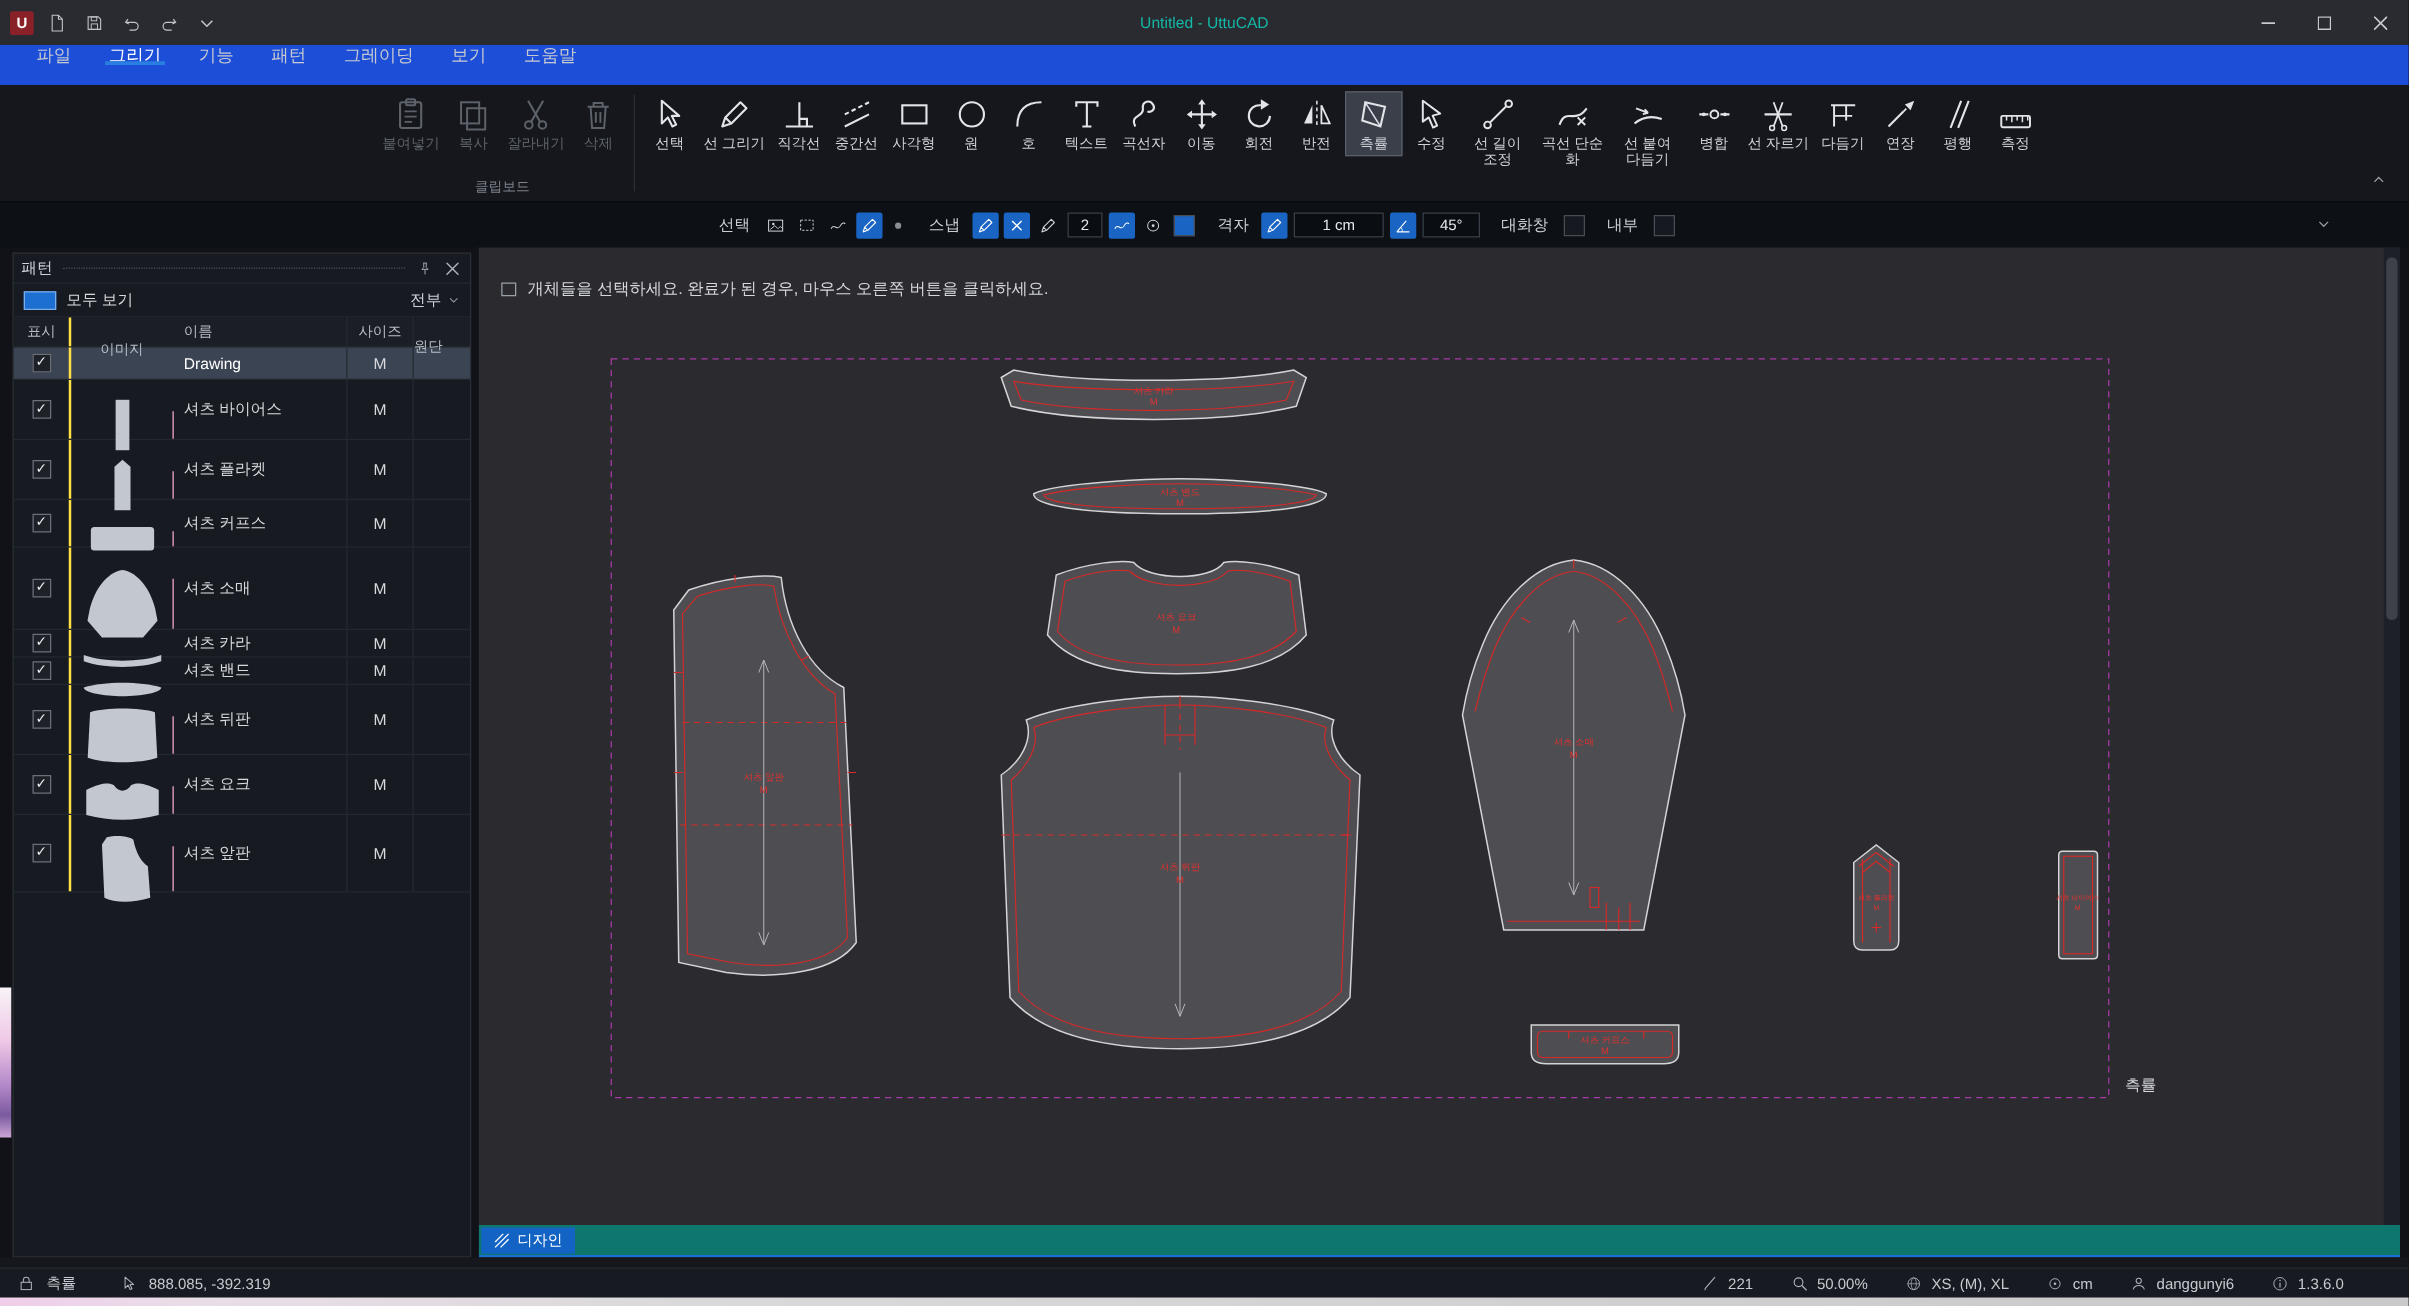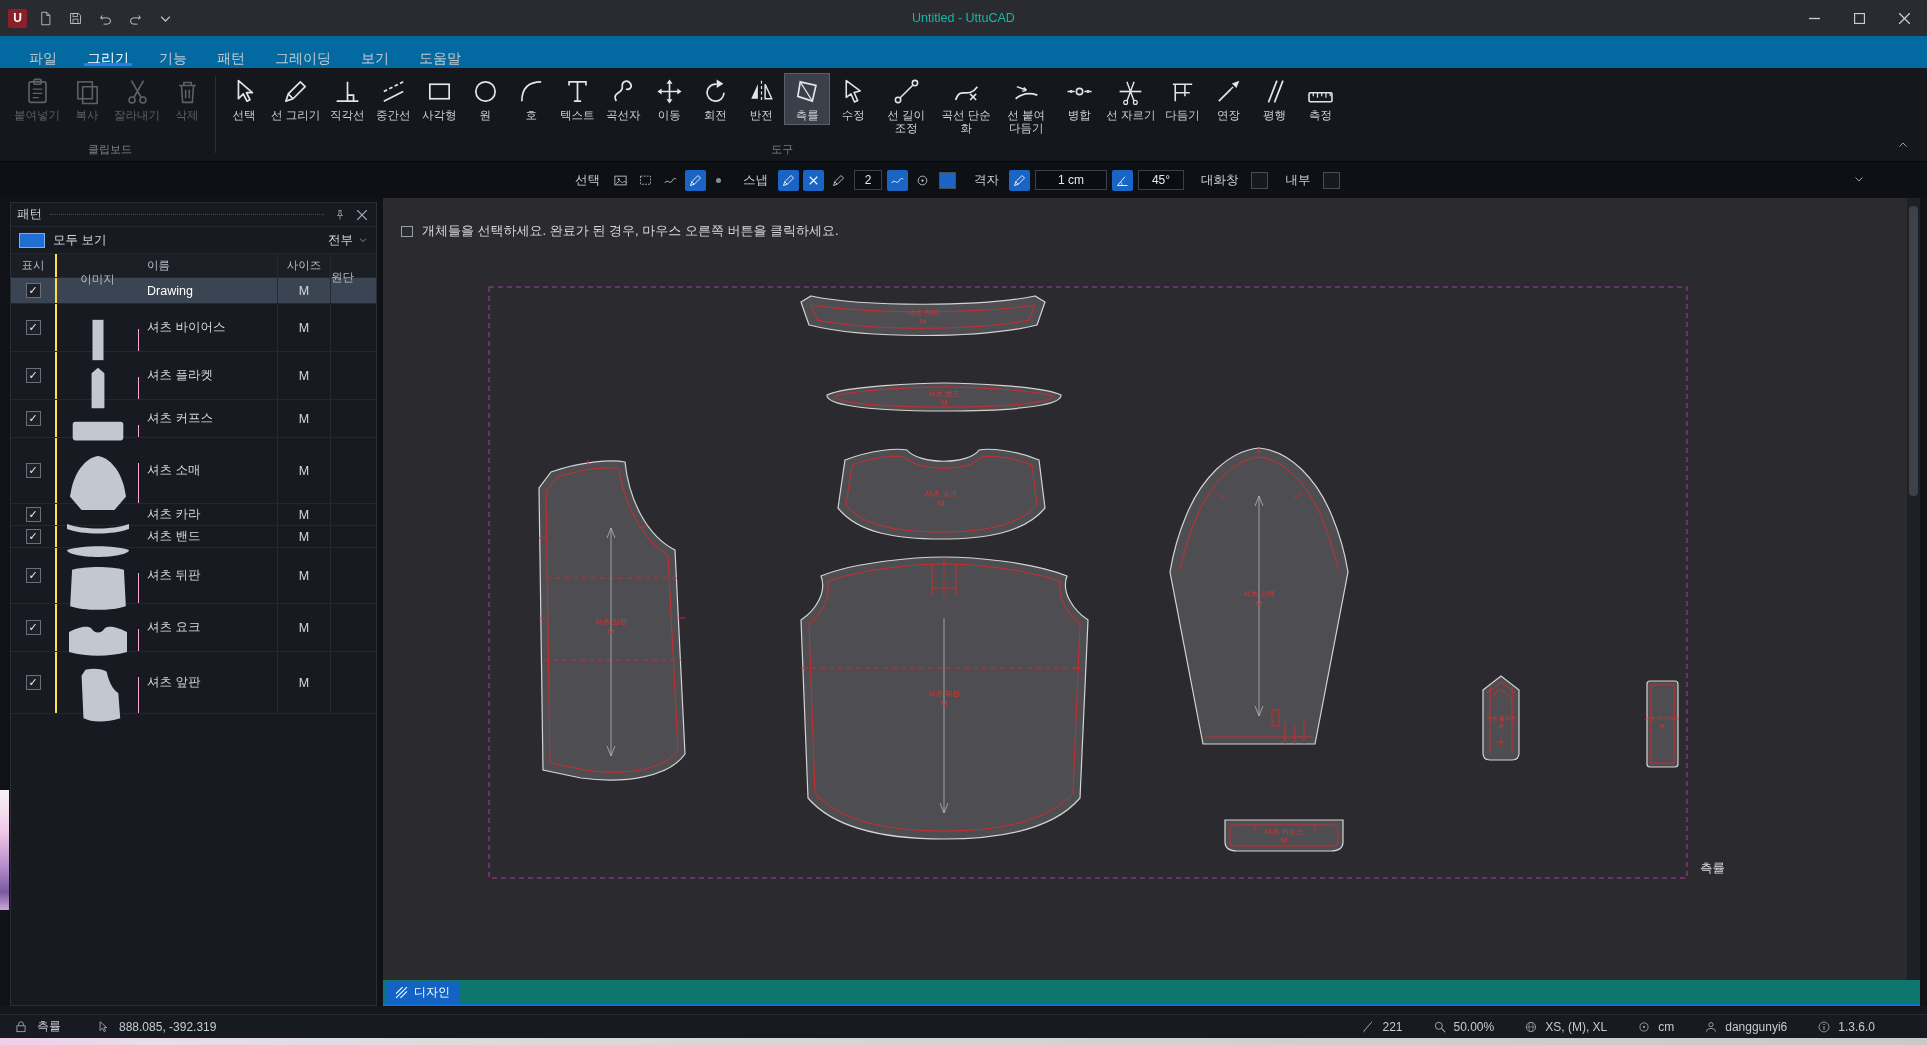--- a/index.html
+++ b/index.html
@@ -14,29 +14,29 @@
   .logo { width:19px; height:19px; background:#8a2028; color:#fff; font-weight:bold; font-size:12px;
     display:flex; align-items:center; justify-content:center; border-radius:2px; }
   .tb-btn { width:24px; height:24px; display:flex; align-items:center; justify-content:center; color:#c2c5cb; cursor:default; }
   .tb-btn svg { width:15px; height:15px; }
   .tb-title { position:absolute; left:0; right:0; text-align:center; font-size:12.5px; color:#14b8a6; }
   .tb-right { margin-left:auto; display:flex; z-index:2; }
   .wbtn { width:45px; height:36px; display:flex; align-items:center; justify-content:center; color:#c9cbd1; }
   .wbtn svg { width:11px; height:11px; }
 
   
-  .menubar { position:absolute; top:36px; left:0; right:0; height:32px; background:#0369a1;
-    display:flex; align-items:flex-end; padding-left:14px; }
+  .menubar { position:absolute; top:36px; left:0; right:0; height:32px; background:#1d4ed8;
+    display:flex; align-items:flex-start; padding-left:14px; }
   .menu-item { padding:0 15px; display:flex; align-items:center; color:#c6c9cf; font-size:14px; position:relative; }
   .menu-item.active { color:#ffffff; }
   .menu-item.active::after { content:""; position:absolute; left:12px; right:12px; bottom:2px; height:3px; background:#2a7de1; }
 
   
   .ribbon { position:absolute; top:68px; left:0; right:0; height:94px; background:#15171d;
-    border-bottom:1px solid #05070a; display:flex; padding-left:10px; }
+    border-bottom:1px solid #05070a; display:flex; padding-left:10px;justify-content:center; }
   .rgroup { display:flex; flex-direction:column; }
   .rgroup-items { display:flex; flex:1; align-items:flex-start; padding-top:5px; }
   .rgroup-label { text-align:center; font-size:11px; color:#7d828b; padding:1px 0 4px; }
   .rtool { min-width:46px; padding:3px 3px 2px; display:flex; flex-direction:column; align-items:center;
     color:#e2e4e8; border:1px solid transparent; }
   .rtool .ric { width:29px; height:29px; }
   .rtool .rlabel { margin-top:3px; font-size:11.5px; line-height:1.15; text-align:center; color:#ced1d6; max-width:52px; }
   .rtool.disabled { color:#5d6169; }
   .rtool.disabled .rlabel { color:#5d6169; }
   .rtool.active { background:#3a3f49; border:1px solid #5a6069; }
@@ -556,21 +556,20 @@
             </svg>
             <div class="rlabel">평행</div>
           </div>
         <div class="rtool">
             <svg class="ric">
               <use href="#s-ruler"></use>
             </svg>
             <div class="rlabel">측정</div>
           </div>
       </div>
-      <div class="rgroup-label">도구</div>
     </div>
     <div class="ribbon-collapse"><svg>
           <use href="#s-chup"></use>
         </svg></div>
   </div>
 
   <div class="optionsbar">
     <span class="ob-label ob-first">선택</span>
     <div class="ob-btn">
         <svg>

